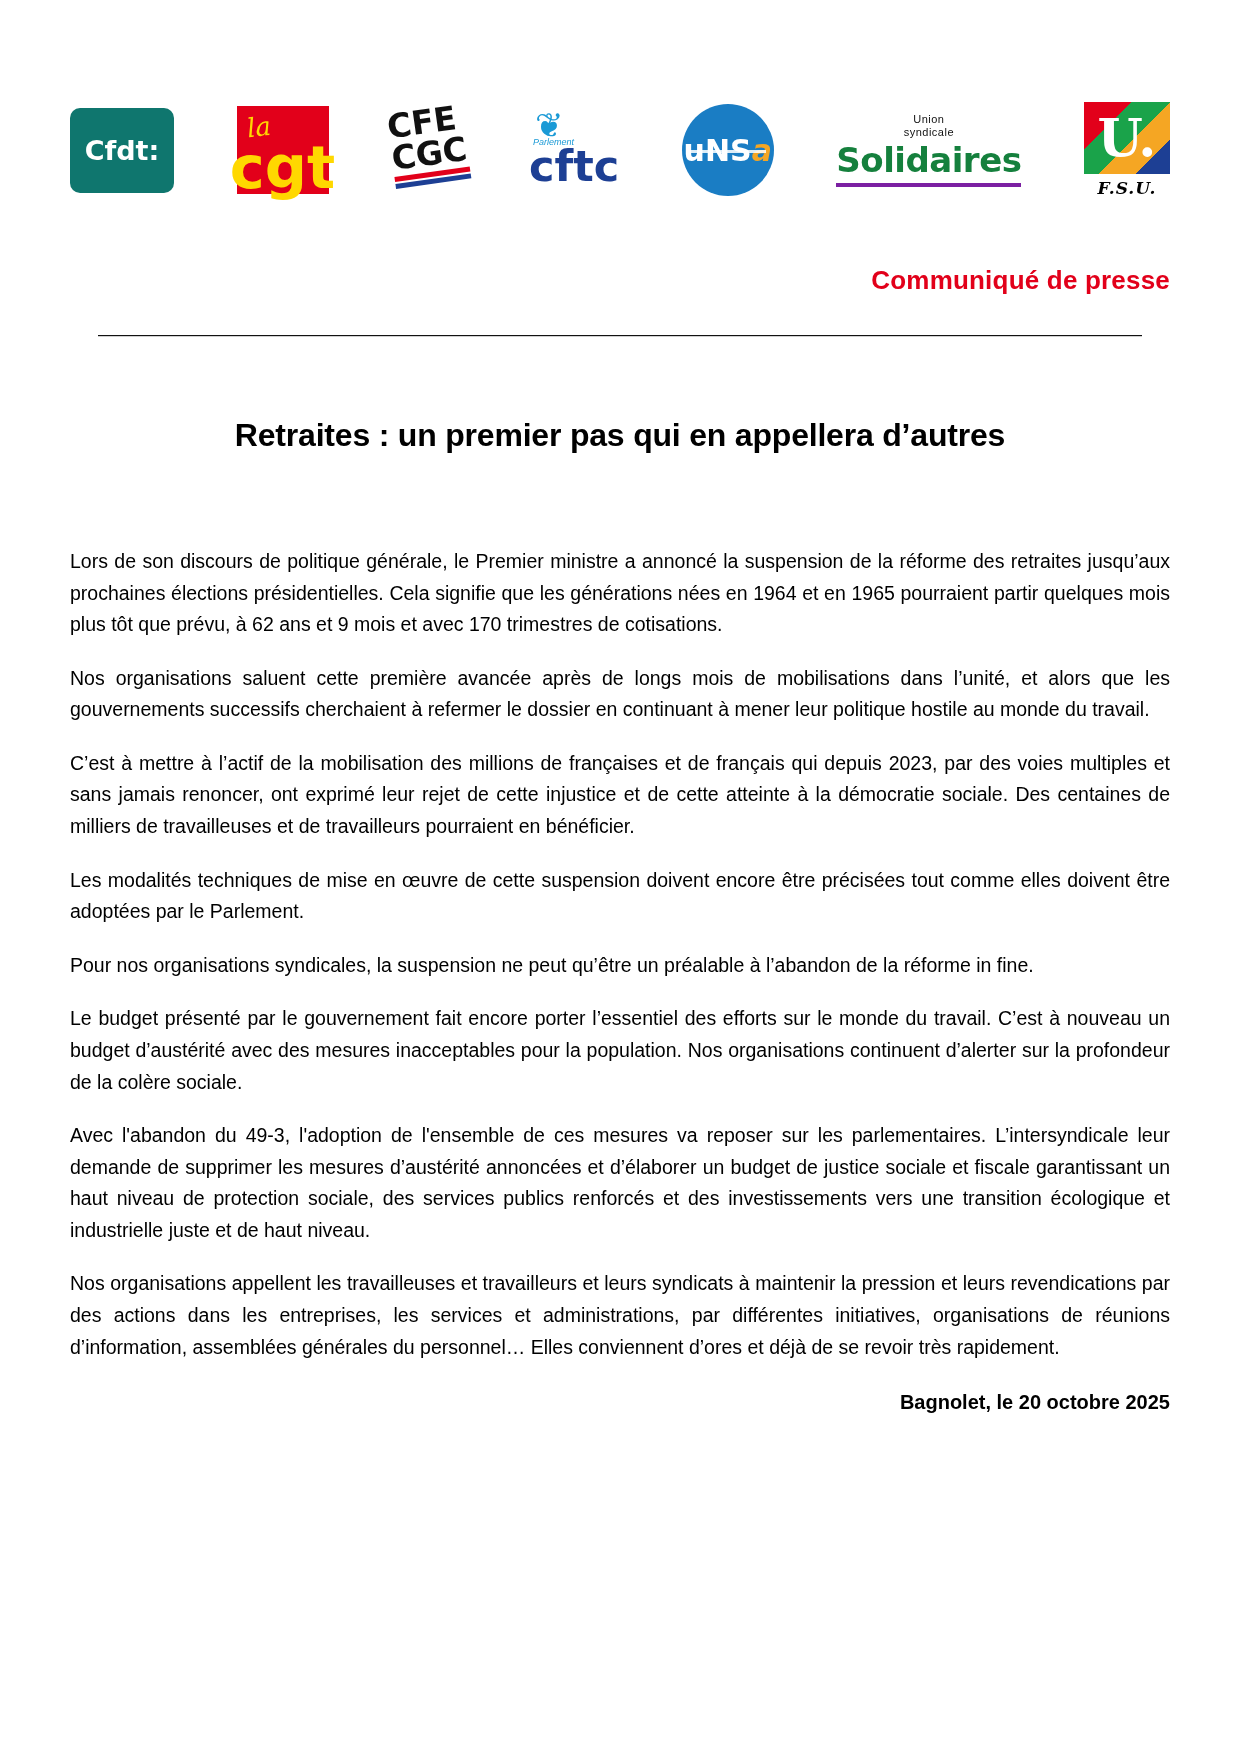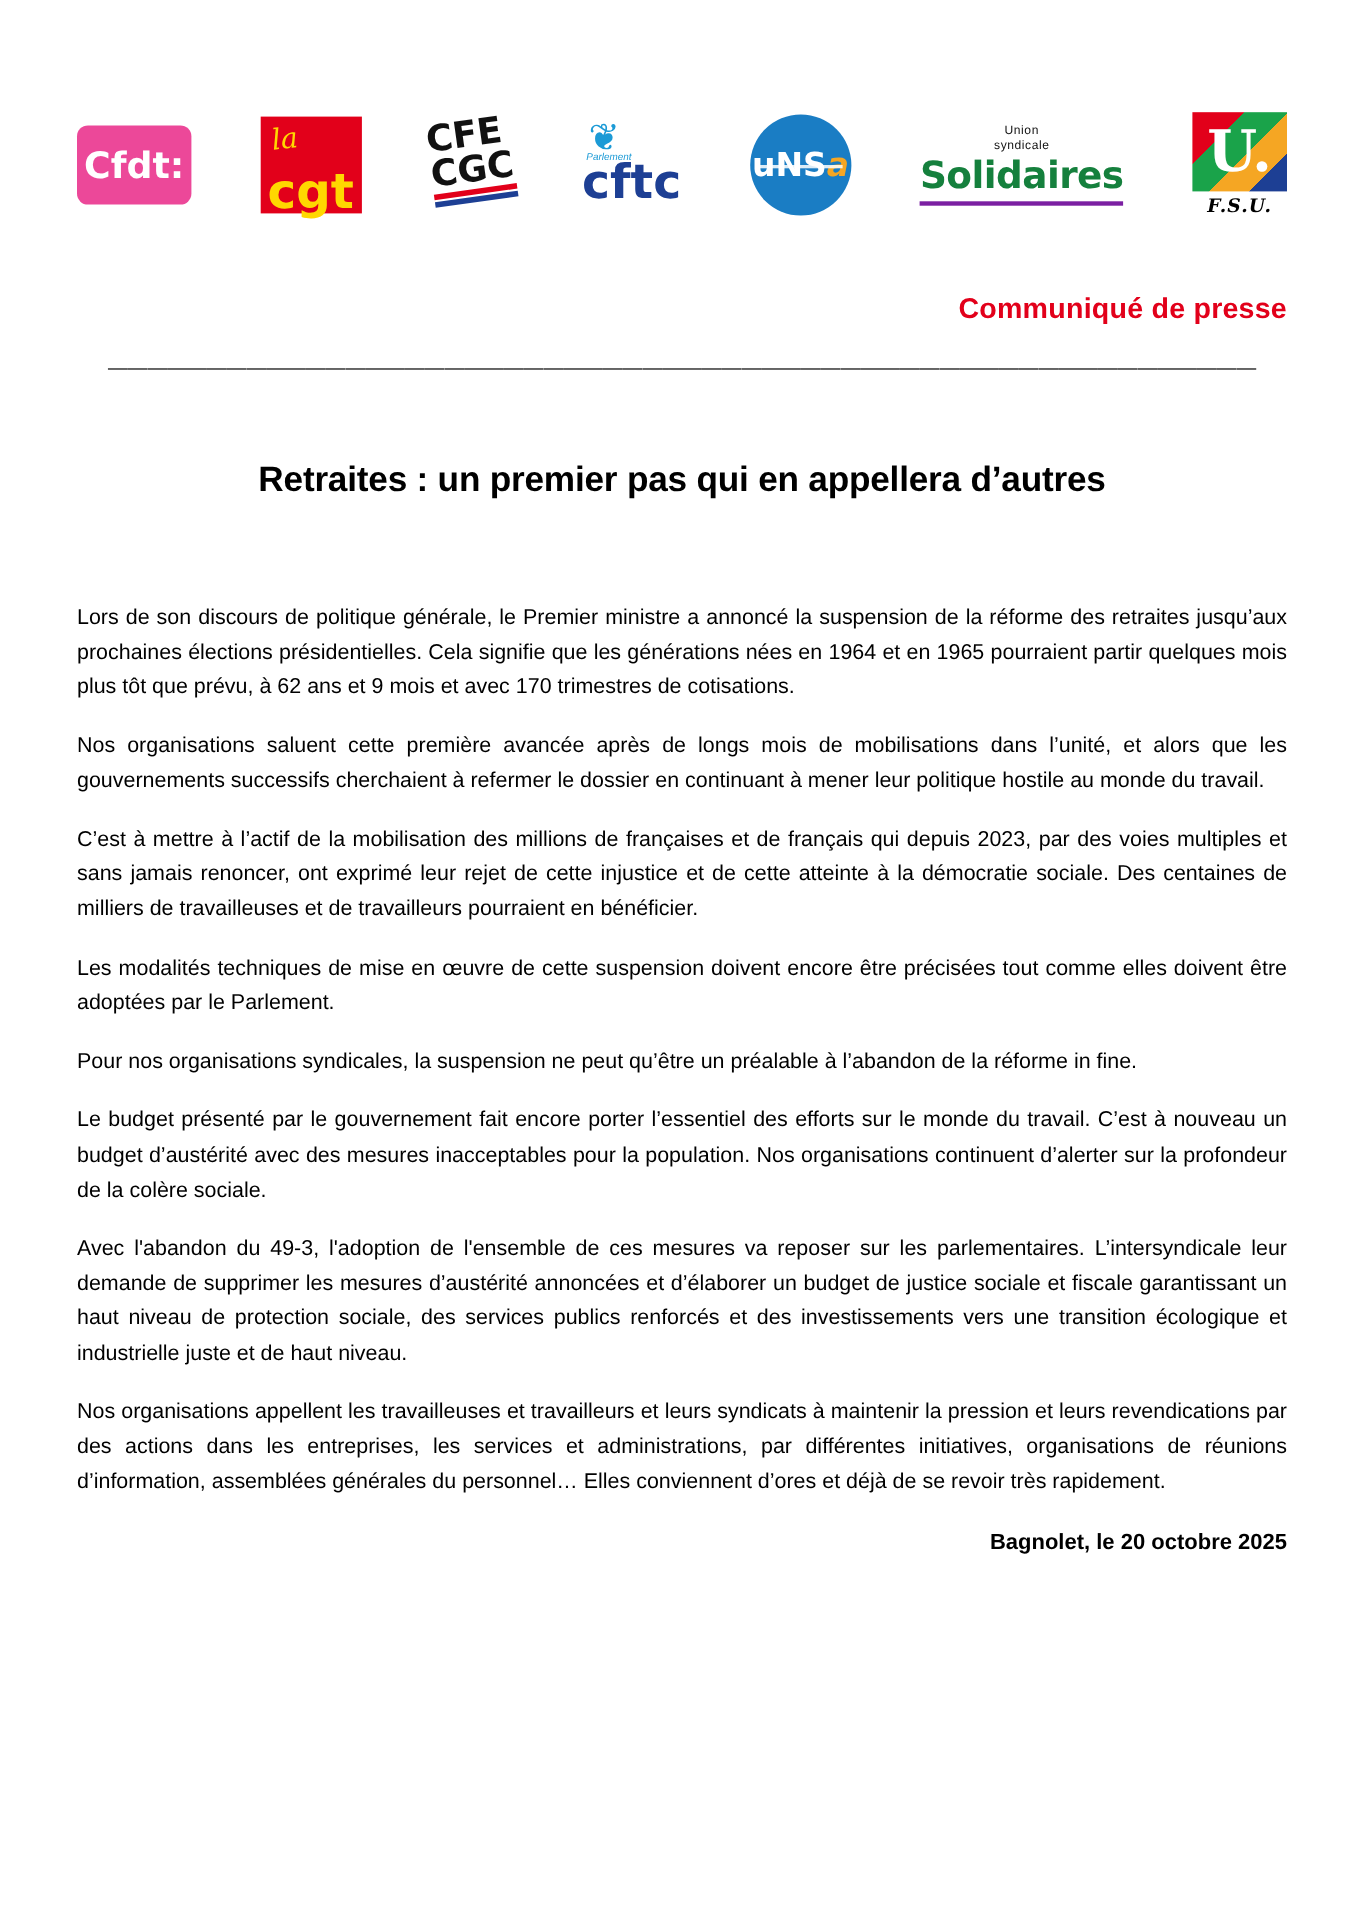--- a/index.html
+++ b/index.html
@@ -36,26 +36,26 @@
     display: flex;
     align-items: center;
     justify-content: center;
     height: 110px;
     flex: 0 0 auto;
   }
 
   
   .logo-cfdt .badge {
     width: 104px;
-    height: 72px;
-    background: #ec4899;
+    height: 85px;
+    background: #0f766e;
     border-radius: 10px;
     color: #ffffff;
     font-weight: bold;
-    font-size: 33px;
+    font-size: 27px;
     display: flex;
     align-items: center;
     justify-content: center;
     letter-spacing: 0px;
     font-family: "DejaVu Sans", sans-serif;
   }
 
   
   .logo-cgt .box {
     width: 92px;
@@ -72,21 +72,21 @@
     left: 10px;
     color: #ffd800;
     font-size: 26px;
     font-style: italic;
     font-family: "DejaVu Serif", serif;
     transform: rotate(-6deg);
   }
   .logo-cgt .cgt {
     color: #ffd800;
     font-weight: bold;
-    font-size: 44px;
+    font-size: 59px;
     line-height: 0.95;
     font-family: "DejaVu Sans", sans-serif;
     margin-bottom: -2px;
   }
 
   
   .logo-fo .fo {
     color: #e2001a;
     font-weight: bold;
     font-style: italic;

